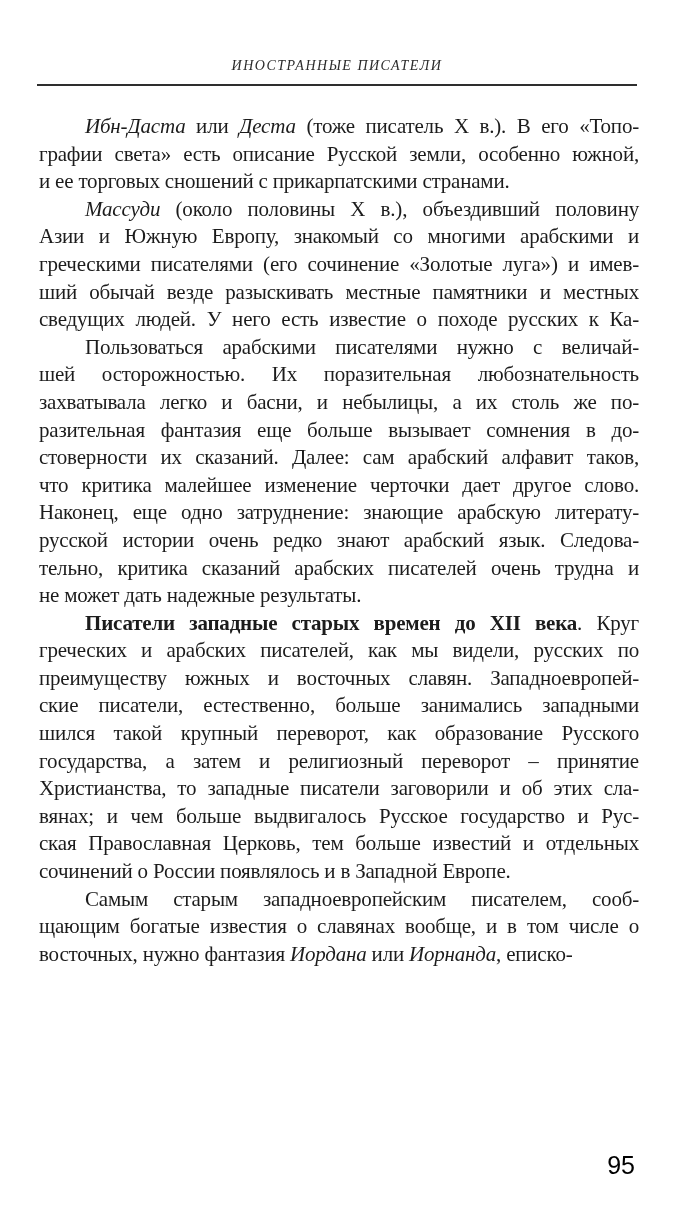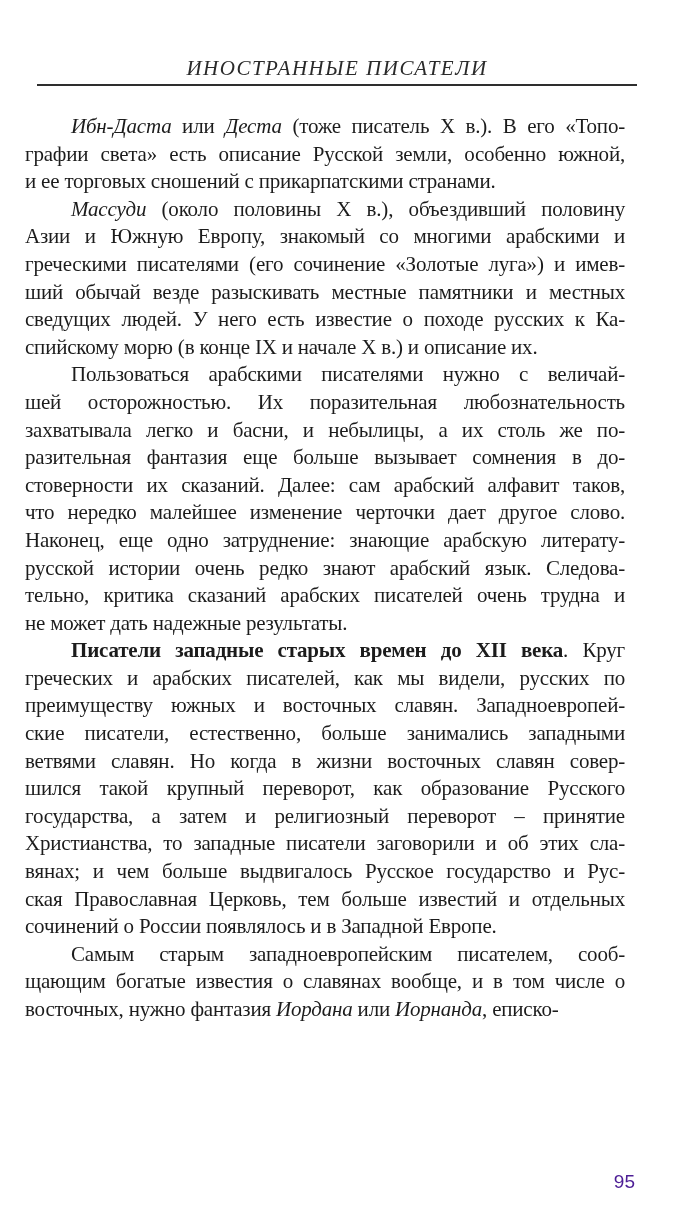--- a/index.html
+++ b/index.html
@@ -21,38 +21,38 @@
   .running-head-wrap {
     position: absolute;
     top: 56px;
     left: 37px;
     width: 600px;
     text-align: center;
   }
   .running-head {
     display: inline-block;
     font-style: italic;
-    font-size: 21px;
+    font-size: 14px;
     letter-spacing: 1.5px;
     color: #2a2a2a;
     white-space: nowrap;
   }
   .head-rule {
     position: absolute;
     top: 84px;
     left: 37px;
     width: 600px;
     height: 2px;
     background: #2e2e2e;
   }
   
   .body-text {
     position: absolute;
     top: 113px;
-    left: 25px;
+    left: 39px;
     width: 600px;
     font-size: 21px;
     line-height: 27.6px;
     letter-spacing: -0.2px;
     color: #1c1c1c;
   }
   .para {
     margin: 0;
     padding: 0;
   }
@@ -69,23 +69,22 @@
     text-indent: 46px;
   }
   .i { font-style: italic; }
   .b { font-weight: bold; }
   
   .page-number {
     position: absolute;
     top: 1151px;
     right: 63px;
     font-family: "Liberation Sans", sans-serif;
-    font-size: 19px;
-    color: #4c1d95;
-    margin-top: 20px;
+    font-size: 25px;
+    color: #000000;
   }
 </style>
 </head>
 <body>
 
 <div class="page">
   <div class="running-head-wrap">
     <span class="running-head">ИНОСТРАННЫЕ ПИСАТЕЛИ</span>
   </div>
   <div class="head-rule"></div>
@@ -95,42 +94,40 @@
         <span class="line first"><span class="i">Ибн-Даста</span><span class="n"> или </span><span class="i">Деста</span><span class="n"> (тоже писатель X в.). В его «Топо-</span></span>
         <span class="line"><span class="n">графии света» есть описание Русской земли, особенно южной,</span></span>
         <span class="line last"><span class="n">и ее торговых сношений с прикарпатскими странами.</span></span>
       </p>
       <p class="para">
         <span class="line first"><span class="i">Массуди</span><span class="n"> (около половины X в.), объездивший половину</span></span>
         <span class="line"><span class="n">Азии и Южную Европу, знакомый со многими арабскими и</span></span>
         <span class="line"><span class="n">греческими писателями (его сочинение «Золотые луга») и имев-</span></span>
         <span class="line"><span class="n">ший обычай везде разыскивать местные памятники и местных</span></span>
         <span class="line"><span class="n">сведущих людей. У него есть известие о походе русских к Ка-</span></span>
-        <span class="line last"><span class="n">спийскому морю (в конце IX и начале X в.) и описание их.</span></span>
       </p>
       <p class="para">
       </p>
       <p class="para">
         <span class="line first"><span class="n">Пользоваться арабскими писателями нужно с величай-</span></span>
         <span class="line"><span class="n">шей осторожностью. Их поразительная любознательность</span></span>
         <span class="line"><span class="n">захватывала легко и басни, и небылицы, а их столь же по-</span></span>
         <span class="line"><span class="n">разительная фантазия еще больше вызывает сомнения в до-</span></span>
         <span class="line"><span class="n">стоверности их сказаний. Далее: сам арабский алфавит таков,</span></span>
-        <span class="line"><span class="n">что нередко малейшее изменение черточки дает другое слово.</span></span>
+        <span class="line"><span class="n">что критика малейшее изменение черточки дает другое слово.</span></span>
         <span class="line"><span class="n">Наконец, еще одно затруднение: знающие арабскую литерату-</span></span>
         <span class="line"><span class="n">русской истории очень редко знают арабский язык. Следова-</span></span>
         <span class="line"><span class="n">тельно, критика сказаний арабских писателей очень трудна и</span></span>
         <span class="line last"><span class="n">не может дать надежные результаты.</span></span>
       </p>
       <p class="para">
         <span class="line first"><span class="b">Писатели западные старых времен до XII века</span><span class="n">. Круг</span></span>
         <span class="line"><span class="n">греческих и арабских писателей, как мы видели, русских по</span></span>
         <span class="line"><span class="n">преимуществу южных и восточных славян. Западноевропей-</span></span>
         <span class="line"><span class="n">ские писатели, естественно, больше занимались западными</span></span>
-        <span class="line"><span class="n">ветвями славян. Но когда в жизни восточных славян совер-</span></span>
         <span class="line"><span class="n">шился такой крупный переворот, как образование Русского</span></span>
         <span class="line"><span class="n">государства, а затем и религиозный переворот – принятие</span></span>
         <span class="line"><span class="n">Христианства, то западные писатели заговорили и об этих сла-</span></span>
         <span class="line"><span class="n">вянах; и чем больше выдвигалось Русское государство и Рус-</span></span>
         <span class="line"><span class="n">ская Православная Церковь, тем больше известий и отдельных</span></span>
         <span class="line last"><span class="n">сочинений о России появлялось и в Западной Европе.</span></span>
       </p>
       <p class="para">
         <span class="line first"><span class="n">Самым старым западноевропейским писателем, сооб-</span></span>
         <span class="line"><span class="n">щающим богатые известия о славянах вообще, и в том числе о</span></span>

